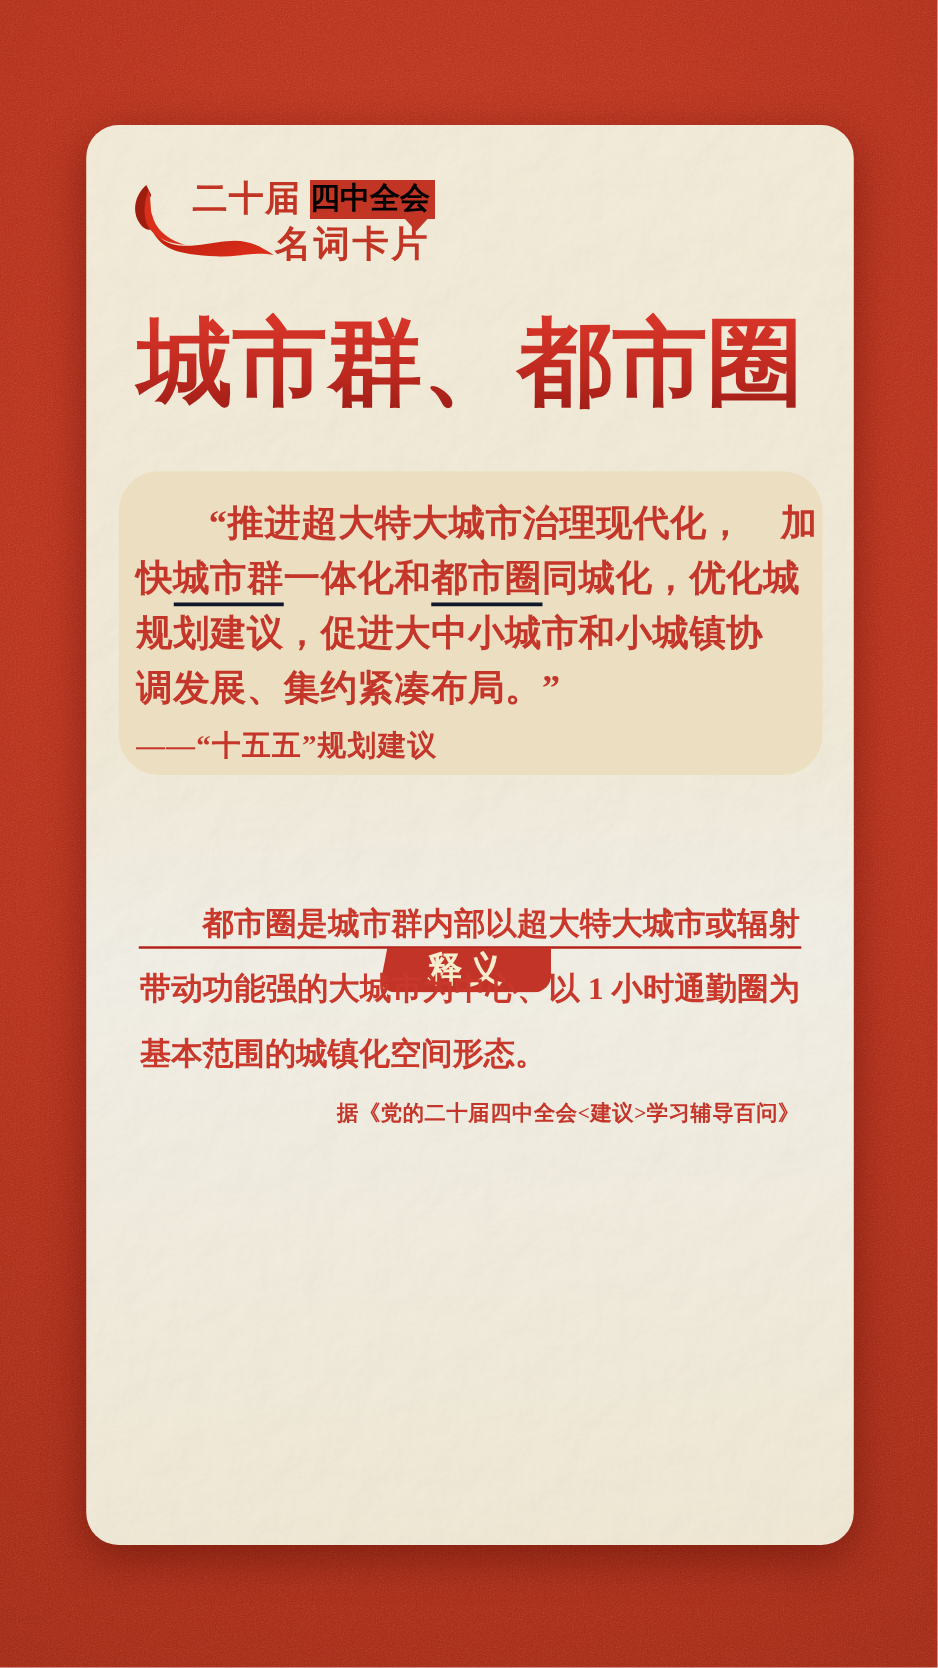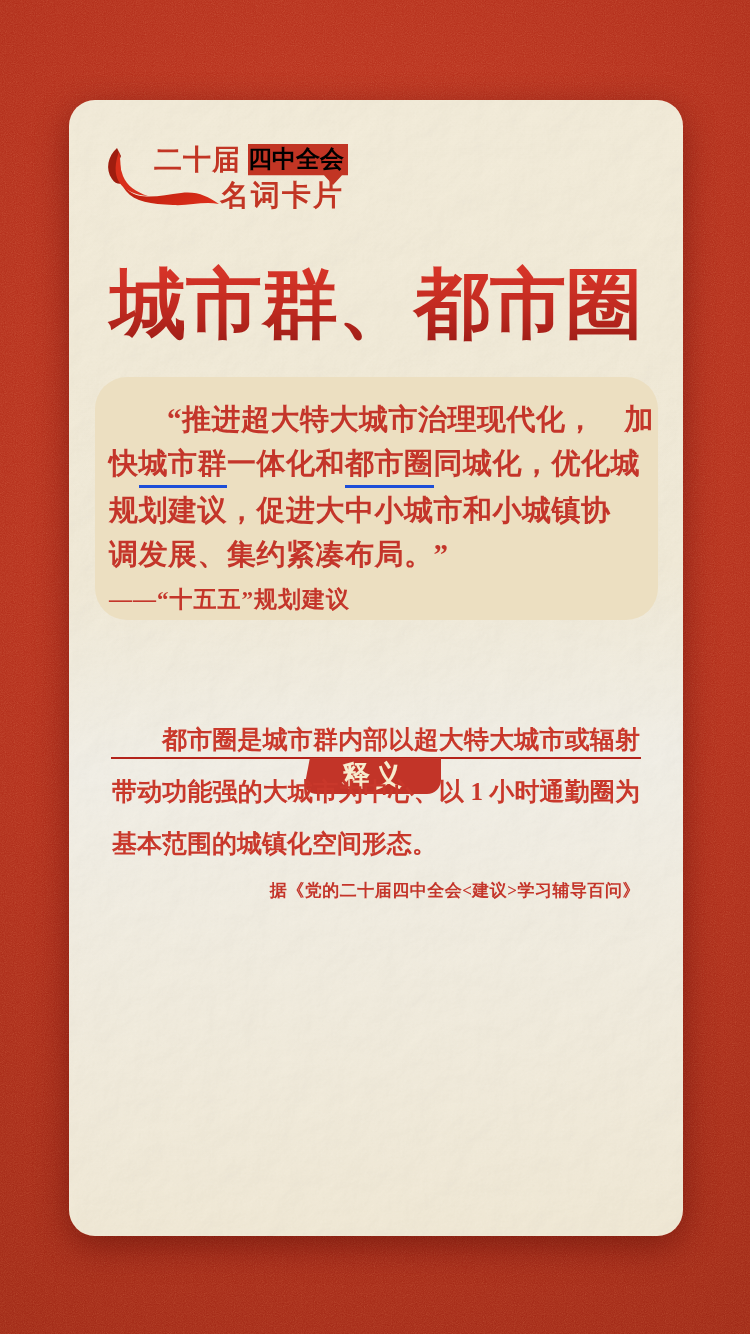--- a/index.html
+++ b/index.html
@@ -29,36 +29,36 @@
   .hbadge {
     margin-left:7px; width:100px; height:41px; background:#c23524; color:#000000;
     font-size:24px; font-weight:700; text-align:left; line-height:30px;
     clip-path:polygon(0 0,100% 0,100% 76%,94% 76%,85% 100%,76% 76%,0 76%);
   }
   .hline2 { position:absolute; left:151px; top:76px; font-size:29px; font-weight:700;
     color:#c23524; letter-spacing:2px; }
 
   
   .title {
-    margin-top:32px; text-align:center; font-size:76px; font-weight:900; letter-spacing:0;
+    margin-top:19px; text-align:center; font-size:76px; font-weight:900; letter-spacing:0;
     background:linear-gradient(180deg,#d63428 10%,#c02a20 55%,#9c1c16 100%);
     -webkit-background-clip:text; background-clip:text; color:transparent;
     line-height:84px;
   }
 
   
   .quote-box {
     position:absolute; left:26px; top:277px; width:563px; height:243px;
     background:#ecdfc1; border-radius:32px; padding:20px 16px 0 14px;
     color:#c4352a;
   }
   .qline { font-size:29px; font-weight:700; line-height:44px; white-space:nowrap;
     letter-spacing:0.5px; }
   .qline.indent { text-indent:58px; }
-  .qu { border-bottom:3px solid #1d4ed8; padding-bottom:3px;font-family:Liberation Mono, monospace; }
+  .qu { border-bottom:3px solid #0f172a; padding-bottom:3px; }
   .attribution { margin-top:8px; text-align:left; font-size:23px; font-weight:700;
     padding-right:14px; letter-spacing:1px; }
 
   
   .divider { position:absolute; left:0; top:657px; width:100%; }
   .divider-line { margin:0 42px; height:2px; background:#b3241b; }
   .section-badge {
     position:absolute; left:234px; top:1px; width:138px; height:36px;
     background:#c23428; color:#f6ecce; font-size:28px; font-weight:700;
     display:flex; align-items:center; justify-content:center; letter-spacing:4px;

